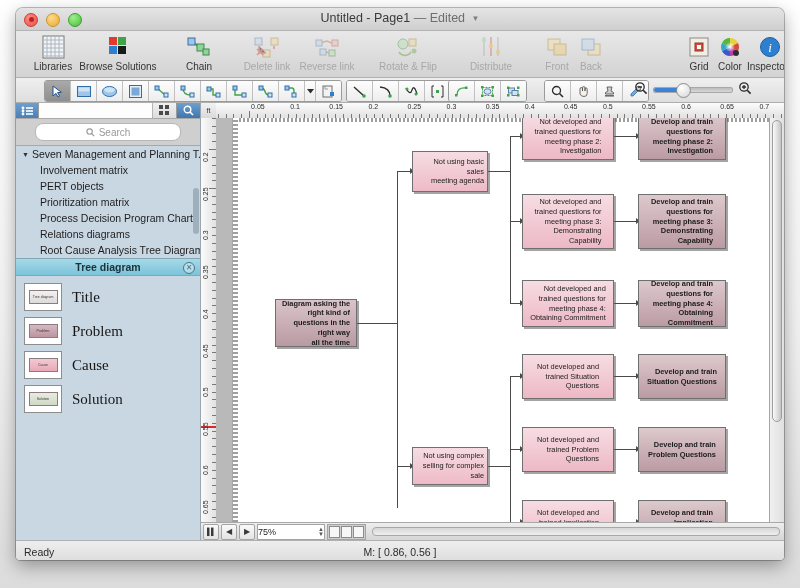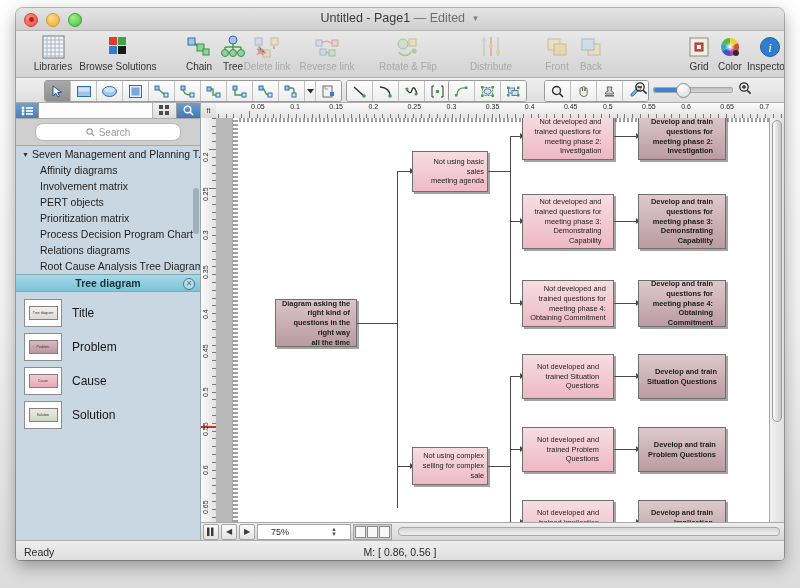--- a/index.html
+++ b/index.html
@@ -209,21 +209,21 @@
   .mini {
     width: 27px; height: 12px;
     border: 1px solid #8a7c80;
     display: flex; align-items: center; justify-content: center;
     font-size: 3.5px; color: #3a3a3a; overflow: hidden;
   }
   .mini.title { background: linear-gradient(#f3f0f0, #dedada); }
   .mini.problem { background: linear-gradient(#d7b9c1, #bb95a0); }
   .mini.cause { background: linear-gradient(#f3c9d2, #e8a9b7); }
   .mini.solution { background: linear-gradient(#e7ece1, #cfd9c5); }
-  .shape-label { font-size: 12px; color: #161616; }
+  .shape-label { font-size: 15px; color: #161616; font-family: Liberation Serif, serif; }
 
   
   .canvasarea {
     position: absolute; left: 185px; top: 0; right: 0; bottom: 0;
     background: #b9b9b9;
   }
   .ruler-corner {
     position: absolute; left: 0; top: 0; width: 15px; height: 15px;
     background: linear-gradient(#f2f2f2, #d9d9d9);
     border-right: 1px solid #8f8f8f; border-bottom: 1px solid #8f8f8f;
@@ -346,21 +346,21 @@
     display:flex; align-items:center; justify-content:center;
     font-size: 8px; color: #3a3a3a;
     background: linear-gradient(#fafafa,#e4e4e4);
     border: 1px solid #a4a4a4; border-radius: 2px;
   }
   .zb-pause { font-size: 7px; letter-spacing: -1px; }
   .zb-field {
     width: 66px; height: 14px;
     background: #ffffff; border: 1px solid #a4a4a4;
     display: flex; align-items: center; justify-content: space-between;
-    padding: 0 13px; font-size: 9px; color: #1e1e1e;
+    padding: 0 0; font-size: 9px; color: #1e1e1e;
   }
   .stepper { font-size: 6px; line-height: 5px; color: #555; }
   .zb-views { display: flex; gap: 1px; border: 1px solid #a4a4a4; background:#cfcfcf; padding: 1px; }
   .zb-view { width: 9px; height: 10px; background: #f7f7f7; border: 1px solid #8c8c8c; }
   .zb-track {
     flex: 1; height: 7px; margin: 0 4px;
     background: linear-gradient(#d6d6d6,#efefef);
     border: 1px solid #a8a8a8; border-radius: 4px;
   }
 
@@ -439,34 +439,20 @@
           <svg width="28" height="24" viewBox="0 0 28 24">
             <line x1="8" y1="7" x2="15" y2="13" stroke="#3fa34a" stroke-width="2"></line>
             <rect x="3" y="3" width="7" height="7" fill="#9fc6e8" stroke="#3a6ea5"></rect>
             <rect x="12" y="9" width="7" height="7" fill="#8fd39a" stroke="#3d8c49"></rect>
             <rect x="18" y="14" width="6" height="6" fill="#8fd39a" stroke="#3d8c49"></rect>
           </svg>
         </div>
         <div class="tb-label">Chain</div>
       </div>
 
-      <div class="tb-item" style="left:184px;">
-        <div class="tb-icon">
-          <svg width="28" height="24" viewBox="0 0 28 24">
-            <g stroke="#3fa34a" stroke-width="1.5" fill="none">
-              <path d="M14 8 L14 12 M6 12 L22 12 M6 12 L6 16 M14 12 L14 16 M22 12 L22 16"></path>
-            </g>
-            <circle cx="14" cy="5" r="4" fill="#9fc6e8" stroke="#3a6ea5"></circle>
-            <circle cx="6" cy="18" r="3.5" fill="#8fd39a" stroke="#3d8c49"></circle>
-            <circle cx="14" cy="18" r="3.5" fill="#8fd39a" stroke="#3d8c49"></circle>
-            <circle cx="22" cy="18" r="3.5" fill="#8fd39a" stroke="#3d8c49"></circle>
-          </svg>
-        </div>
-        <div class="tb-label">Tree</div>
-      </div>
 
       <div class="tb-item disabled" style="left:216px; width:70px;">
         <div class="tb-icon">
           <svg width="28" height="24" viewBox="0 0 28 24">
             <rect x="2" y="3" width="7" height="7" fill="#bcd6ef" stroke="#5a7fa5"></rect>
             <rect x="18" y="3" width="7" height="7" fill="#f0d79a" stroke="#a8883a"></rect>
             <rect x="10" y="15" width="7" height="7" fill="#f0d79a" stroke="#a8883a"></rect>
             <g stroke="#d23b2e" stroke-width="1.6">
               <path d="M6 11 L6 18 L13 18"></path>
                 <path d="M21 11 L21 14"></path>
@@ -832,21 +818,20 @@
               </svg>
             <span>Search</span>
           </div>
         </div>
 
         <div class="lib-list">
           <div class="lib-group">
             <span class="tri">▼</span>
             <span>Seven Management and Planning T...</span>
           </div>
-          <div class="lib-item">Affinity diagrams</div>
           <div class="lib-item">Involvement matrix</div>
           <div class="lib-item">PERT objects</div>
           <div class="lib-item">Prioritization matrix</div>
           <div class="lib-item">Process Decision Program Chart</div>
           <div class="lib-item">Relations diagrams</div>
           <div class="lib-item">Root Cause Analysis Tree Diagram</div>
           <div class="lib-scroll"></div>
         </div>
 
         <div class="section-head">

